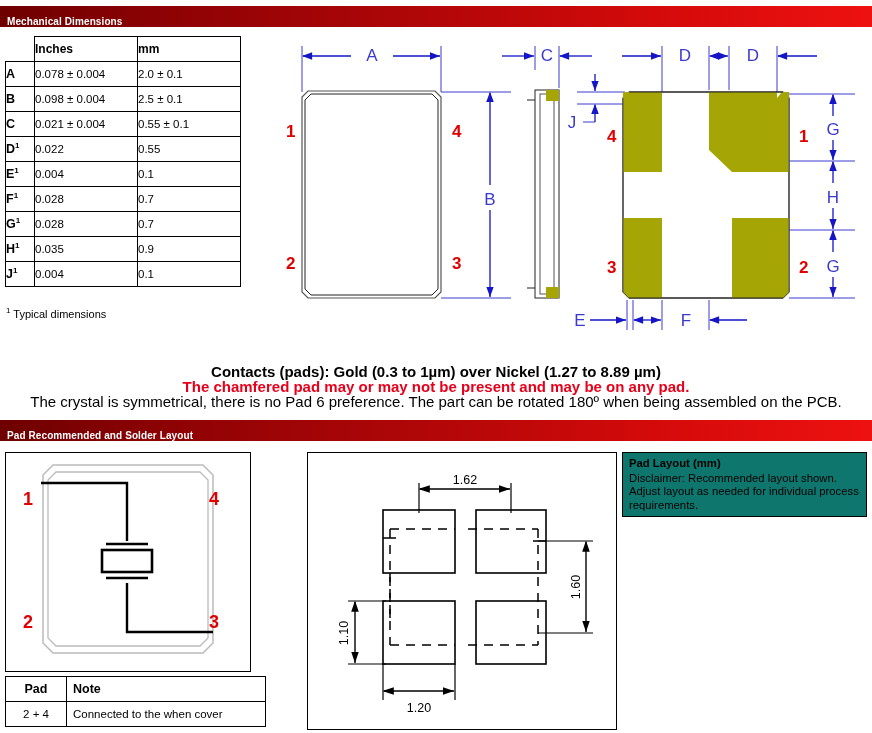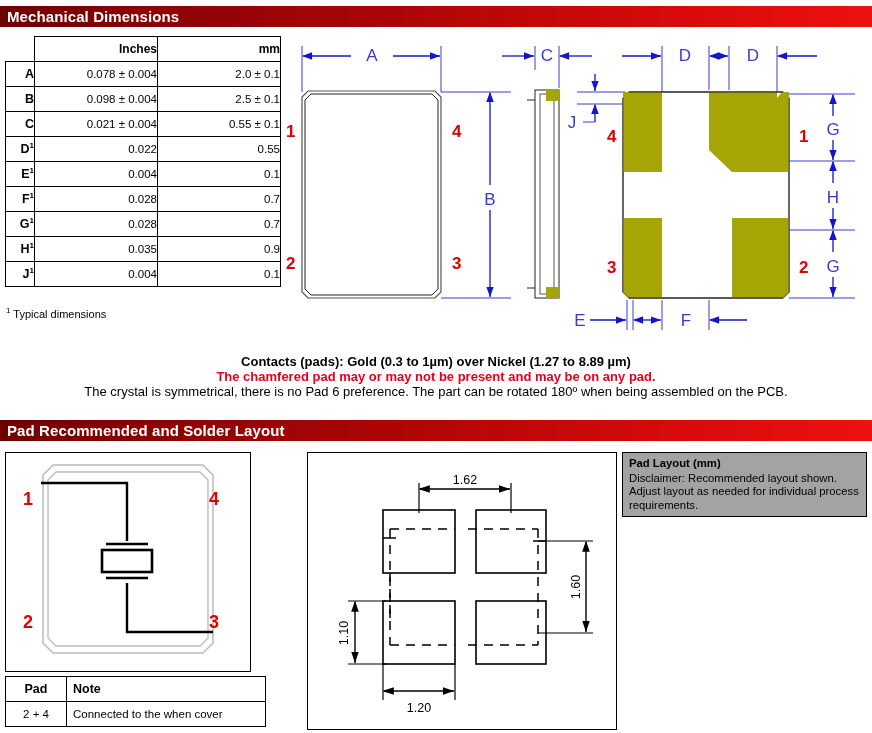--- a/index.html
+++ b/index.html
@@ -4,66 +4,66 @@
 <style>
   html,body{margin:0;padding:0;}
   body{
     width:872px;height:733px;background:#ffffff;
     font-family:"Liberation Sans",sans-serif;
     color:#000;overflow:hidden;position:relative;
   }
   .section-bar{
     position:absolute;left:0;width:872px;height:21px;
     background:linear-gradient(to right,#6e0000 0%,#8c0204 18%,#b00608 48%,#d40a0a 75%,#ee1111 100%);
-    color:#fff;font-weight:bold;font-size:15px;
-    display:flex;align-items:center;
+    color:#fff;font-weight:bold;font-size:10px;
+    display:flex;align-items:flex-end;
   }
   .section-bar span{padding-left:7px;letter-spacing:.1px;}
 
   
   table.dim{
     position:absolute;border-collapse:collapse;
     font-size:11.5px;
   }
   table.dim td,table.dim th{
-    border:1px solid #000;text-align:right;
+    border:1px solid #000;text-align:left;
     padding:0;height:24px;vertical-align:middle;
   }
   table.dim th{font-weight:bold;font-size:12px;}
   table.dim td.lbl{width:28px;font-weight:bold;font-size:12.5px;}
-  table.dim td.v{width:100px;padding-left:22px;}
+  table.dim td.v{width:100px;}
   td.lbl sup{font-size:8px;font-weight:bold;}
 
   .footnote{
     position:absolute;font-size:11px;
   }
   .footnote sup{font-size:8px;}
 
   
   .notes{
     position:absolute;left:0;width:872px;text-align:center;
-    font-size:13px;line-height:15px;
+    font-size:15px;line-height:15px;margin-top:10px;
   }
   .notes .n1{font-weight:bold;color:#000;}
   .notes .n2{font-weight:bold;color:#e8001a;}
   .notes .n3{color:#000;}
 
   
   table.padtbl{
     position:absolute;border-collapse:collapse;font-size:11.5px;
   }
   table.padtbl td{border:1px solid #000;height:24px;padding:0 6px;vertical-align:middle;}
   table.padtbl td.h{font-weight:bold;font-size:12.5px;}
   table.padtbl td.c1{width:48px;text-align:center;}
   table.padtbl td.c2{width:186px;text-align:left;margin-left:26px;}
   table.padtbl td.h.c2{text-align:left;}
 
   
   .layoutbox{
-    position:absolute;border:1px solid #000;background:#a3a3a3;
+    position:absolute;border:1px solid #000;background:#0f766e;
     box-sizing:border-box;padding:4px 6px;font-size:11.3px;line-height:13.6px;
   }
   .layoutbox .t{font-weight:bold;display:block;margin-bottom:1px;}
 
   svg{display:block;}
   .dimtxt{fill:#3a3ad0;font-family:"Liberation Sans",sans-serif;}
 </style>
 </head>
 <body>
 

